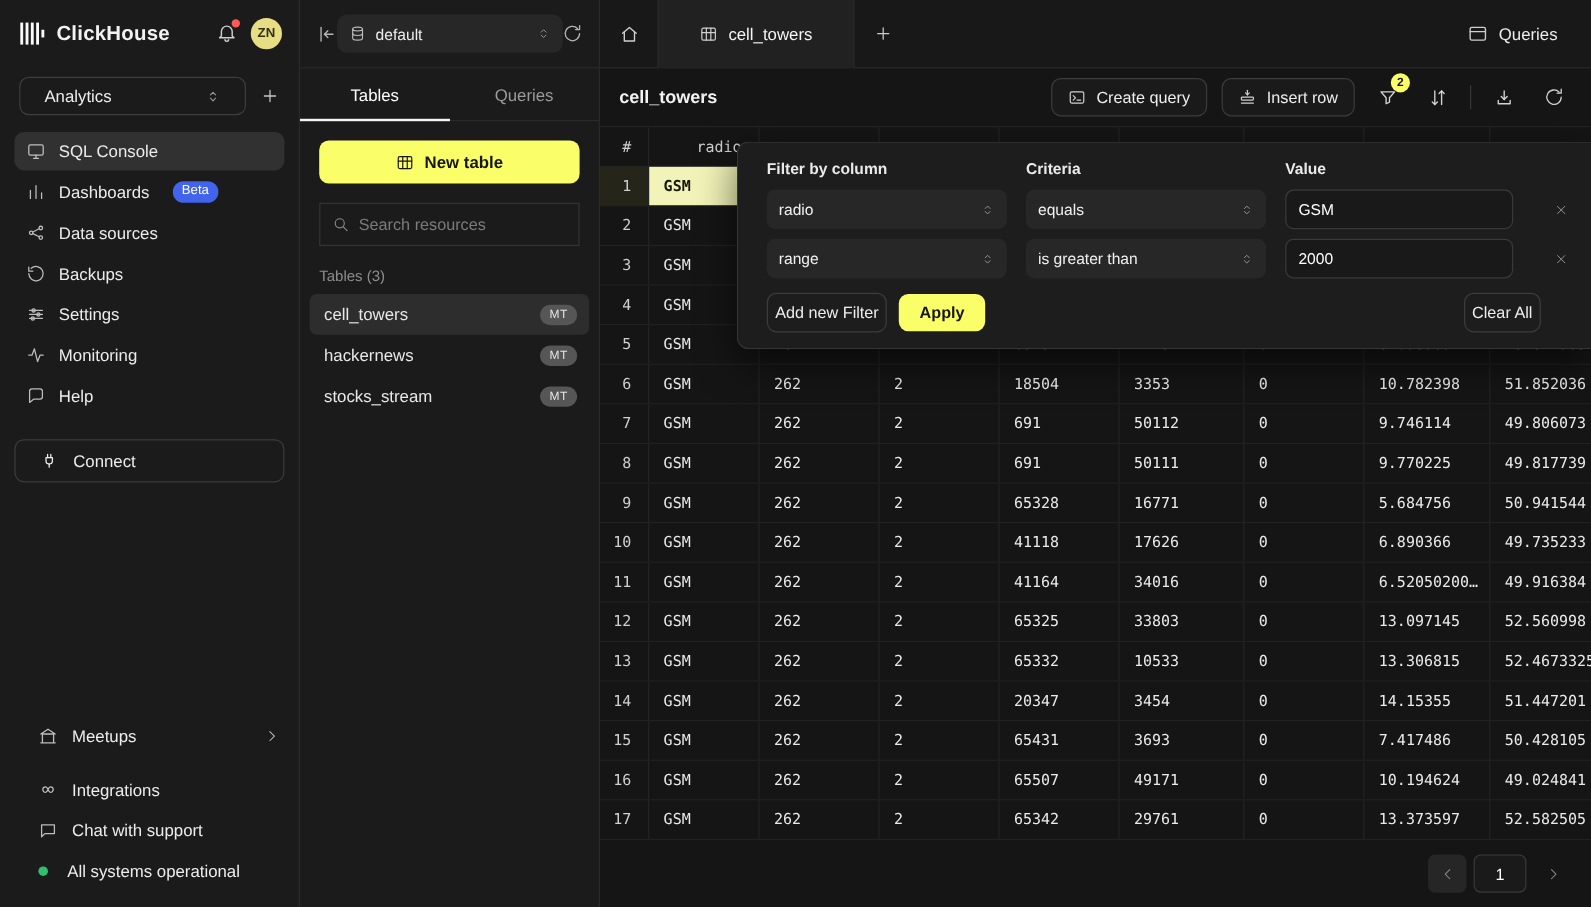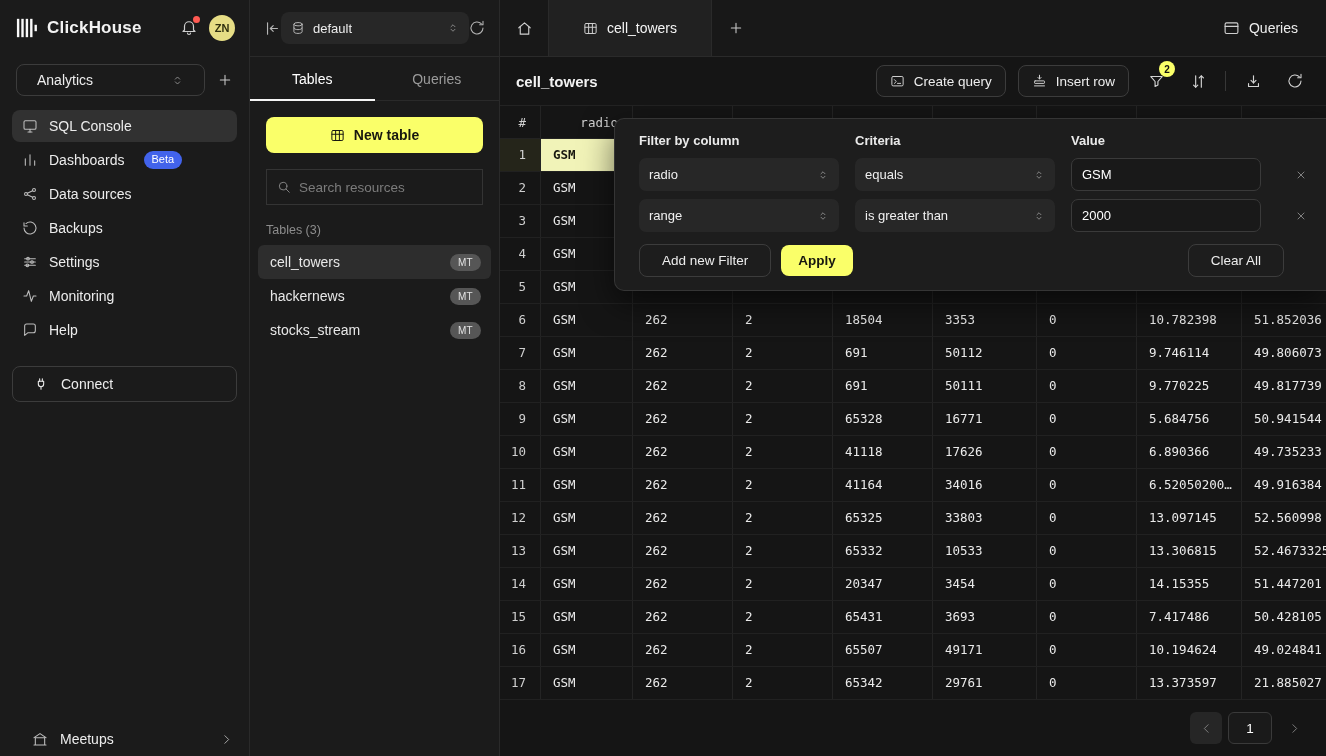--- a/index.html
+++ b/index.html
@@ -120,21 +120,21 @@
   .fp-grid{display:grid; grid-template-columns:200px 200px 190px 1fr; column-gap:16px; row-gap:8px; align-items:center;}
   .fp-label{font-size:13px; font-weight:600; color:#eaeaea; padding-bottom:2px;}
   .sel{height:33px; background:#272727; border-radius:7px; display:flex; align-items:center;
     justify-content:space-between; padding:0 10px; font-size:13px; color:#f0f0f0;}
   .sel .chev{color:#9a9a9a;}
   .fp-input{height:33px; width:100%; background:#191919; border:1px solid #3a3a3a; border-radius:7px;
     padding:0 10px; color:#fff; font-size:13px; font-family:inherit; outline:none;}
   .xb{background:none; border:none; color:#9a9a9a; justify-self:start; margin-left:14px; padding:4px;}
   .fp-actions{display:flex; align-items:center; gap:10px; margin-top:12px;}
   .btn-outline{height:33px; border:1px solid var(--btn-border); border-radius:8px; background:transparent;
-    padding:0 22px; color:#ededed; font-size:13.5px; font-family:inherit;}
+    padding:0 6px; color:#ededed; font-size:13.5px; font-family:inherit;}
   .btn-apply{height:31px; border:none; border-radius:8px; background:var(--accent); color:var(--accent-text);
     padding:0 17px; font-size:13.5px; font-weight:600; font-family:inherit;}
   .fp-actions .spacer{flex:1;}
   .btn-clear{margin-right:18px;}
 
   
   .pagination{position:absolute; bottom:12px; right:16px; display:flex; align-items:center; gap:6px; z-index:4;}
   .pg-prev{width:32px; height:32px; border-radius:6px; background:#262626; border:none; color:#8a8a8a;
     display:flex; align-items:center; justify-content:center;}
   .pg-num{width:44px; height:32px; border:1px solid #3a3a3a; border-radius:6px; background:#1a1a1a;
@@ -275,20 +275,42 @@
           </svg>
       </span>
       <span>Meetups</span>
       <span class="chev">
         <svg class="ic" width="13" height="13" viewBox="0 0 24 24">
             <path d="M9 5l7 7-7 7"></path>
           </svg>
       </span>
     </div>
 
+    <div class="sb-footer">
+      <div class="sb-flink">
+        <span style="color:#bdbdbd">
+          <svg class="ic" width="16" height="16" viewBox="0 0 24 24">
+              <path d="M9 15.5a3.5 3.5 0 1 1 0-7c3 0 3 7 6 7a3.5 3.5 0 1 0 0-7c-3 0-3 7-6 7z"></path>
+            </svg>
+        </span>
+        <span>Integrations</span>
+      </div>
+      <div class="sb-flink">
+        <span style="color:#bdbdbd">
+          <svg class="ic" width="16" height="16" viewBox="0 0 24 24">
+              <path d="M4 5h16v11H8l-4 4z"></path>
+            </svg>
+        </span>
+        <span>Chat with support</span>
+      </div>
+      <div class="sb-flink">
+        <span class="status-dot"></span>
+        <span>All systems operational</span>
+      </div>
+    </div>
   </aside>
 
   <aside class="explorer">
     <div class="ex-top">
       <span class="collapse">
         <svg class="ic" width="17" height="17" viewBox="0 0 24 24">
             <path d="M5 4v16"></path>
             <path d="M19 12H9"></path>
             <path d="M13 8l-4 4 4 4"></path>
           </svg>
@@ -680,21 +702,21 @@
 
           <div class="g-row g-cols">
             <div class="g-cell c-num">17</div>
             <div class="g-cell">GSM</div>
             <div class="g-cell">262</div>
             <div class="g-cell">2</div>
             <div class="g-cell">65342</div>
             <div class="g-cell">29761</div>
             <div class="g-cell">0</div>
             <div class="g-cell">13.373597</div>
-            <div class="g-cell">21.885027</div>
+            <div class="g-cell">52.582505</div>
           </div>
         </div>
 
       <div class="filter-pop">
         <div class="fp-grid">
           <div class="fp-label">Filter by column</div>
           <div class="fp-label">Criteria</div>
           <div class="fp-label">Value</div>
           <div></div>
 

